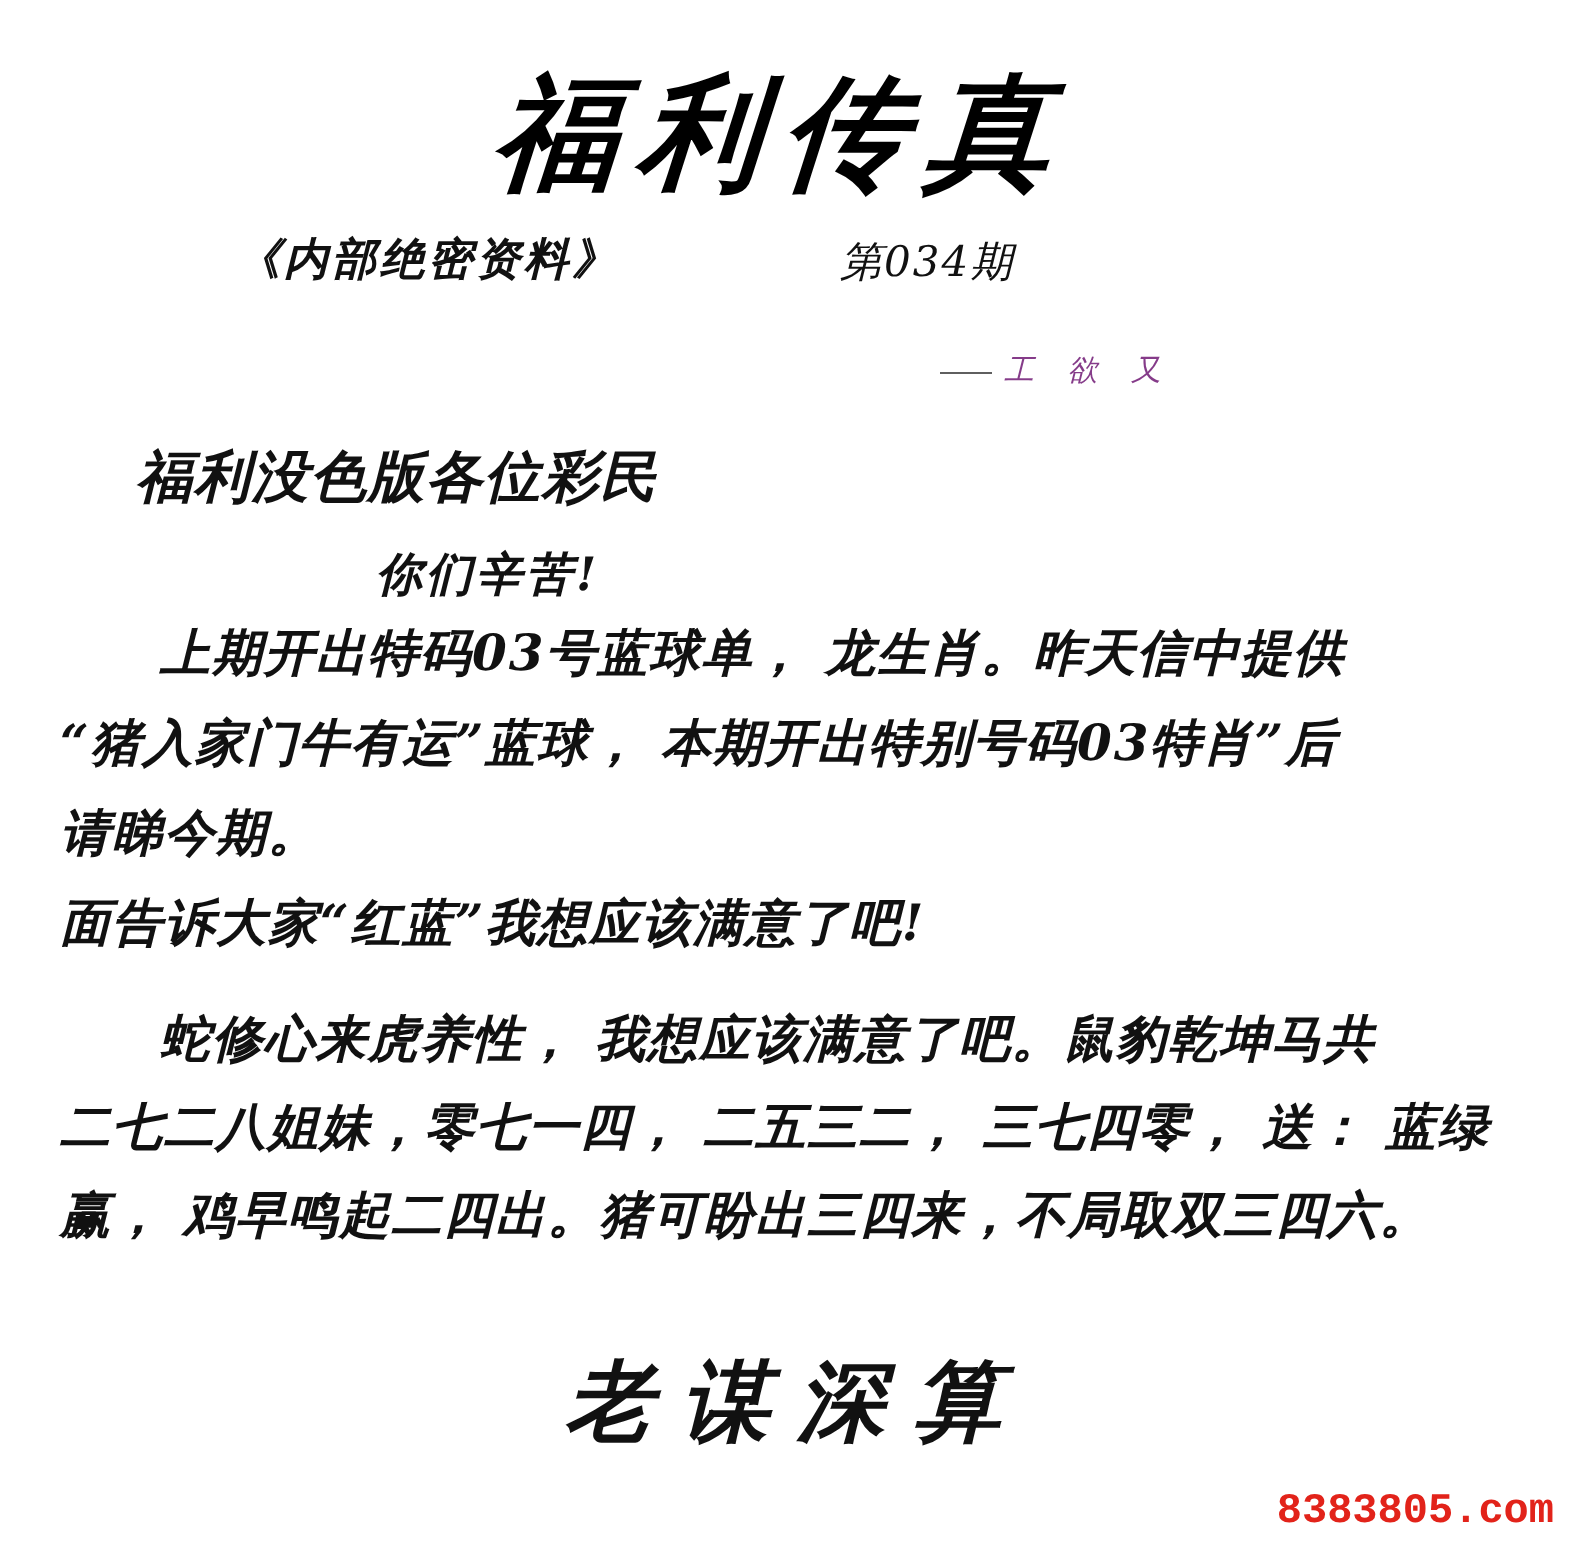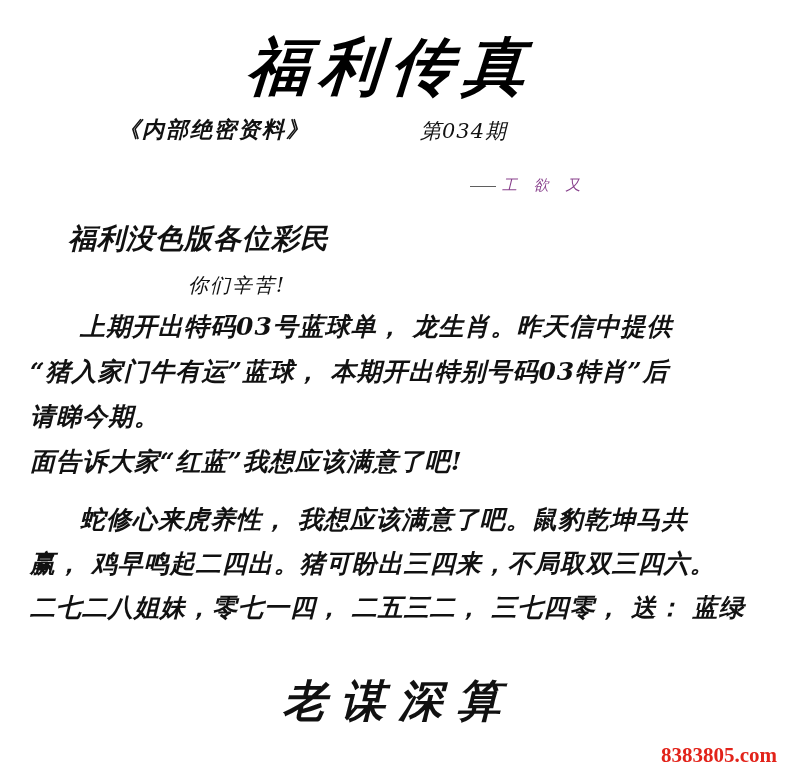--- a/index.html
+++ b/index.html
@@ -87,22 +87,22 @@
     font-size: 28px;
     font-weight: bold;
     font-style: italic;
     letter-spacing: 1px;
   }
 
   .salute {
     position: absolute;
     left: 188px;
     top: 272px;
-    font-size: 20px;
-    font-weight: normal;
+    font-size: 23px;
+    font-weight: bold;
     font-style: italic;
     letter-spacing: 2px;
   }
 
   
   .body {
     position: absolute;
     left: 30px;
     top: 305px;
     width: 730px;
@@ -152,21 +152,21 @@
   }
 
   
   .watermark {
     position: absolute;
     right: 8px;
     bottom: 4px;
     font-size: 21px;
     font-weight: bold;
     color: #e2231a;
-    font-family: Liberation Serif, serif;
+    font-family: Liberation Mono, monospace;
     letter-spacing: 0px;
   }
 </style>
 </head>
 <body>
 
 <div class="page">
 
   <div class="title">福利传真</div>
 
@@ -185,21 +185,21 @@
 
   <div class="body">
     <p class="indent">上期开出特码03号蓝球单， 龙生肖。昨天信中提供</p>
     <p class="noindent">“猪入家门牛有运”蓝球， 本期开出特别号码03特肖”后</p>
     <p class="noindent">请睇今期。</p>
     <p class="noindent">面告诉大家“红蓝”我想应该满意了吧!</p>
   </div>
 
   <div class="verse">
     <p class="indent">蛇修心来虎养性， 我想应该满意了吧。鼠豹乾坤马共</p>
+    <p class="noindent">二七二八姐妹，零七一四， 二五三二， 三七四零， 送： 蓝绿</p>
     <p class="noindent">赢， 鸡早鸣起二四出。猪可盼出三四来，不局取双三四六。</p>
-    <p class="noindent">二七二八姐妹，零七一四， 二五三二， 三七四零， 送： 蓝绿</p>
   </div>
 
   <div class="slogan">老谋深算</div>
 
   <div class="watermark">8383805.com</div>
 
 </div>
 
 </body></html>

